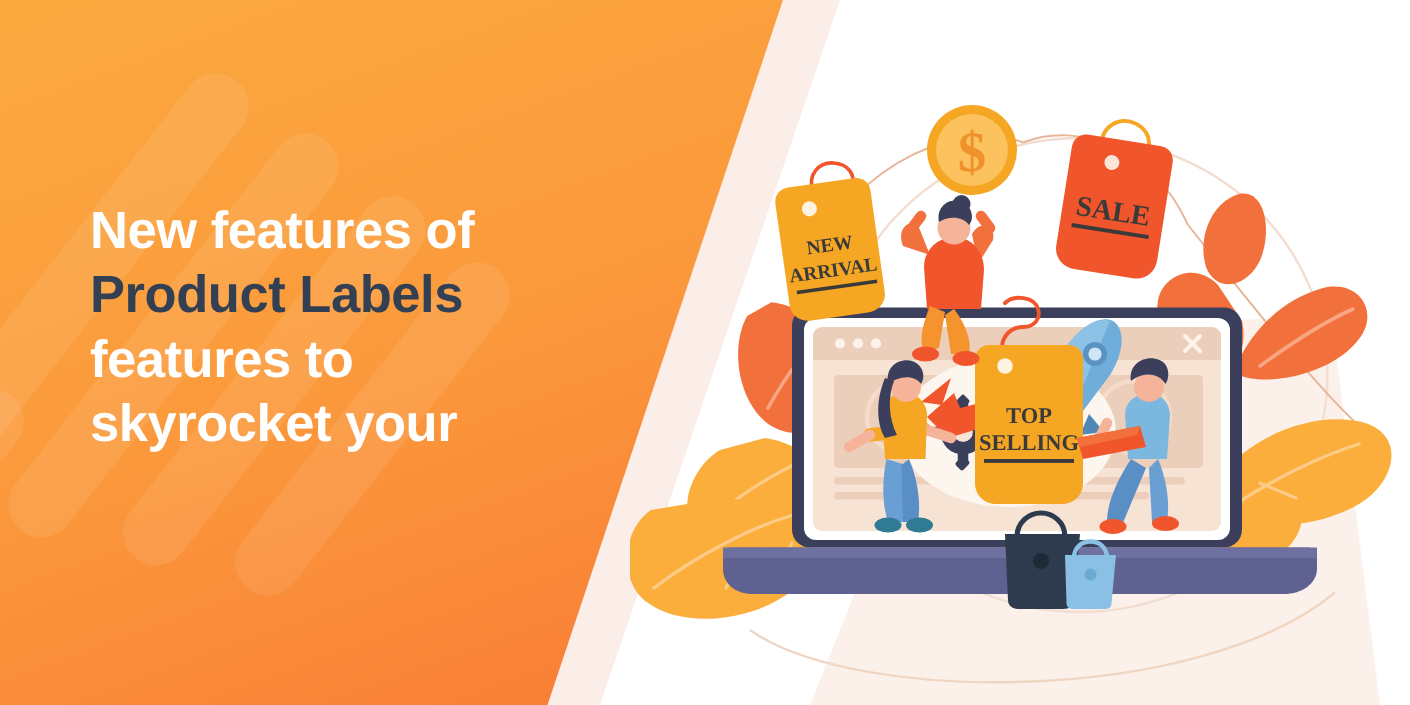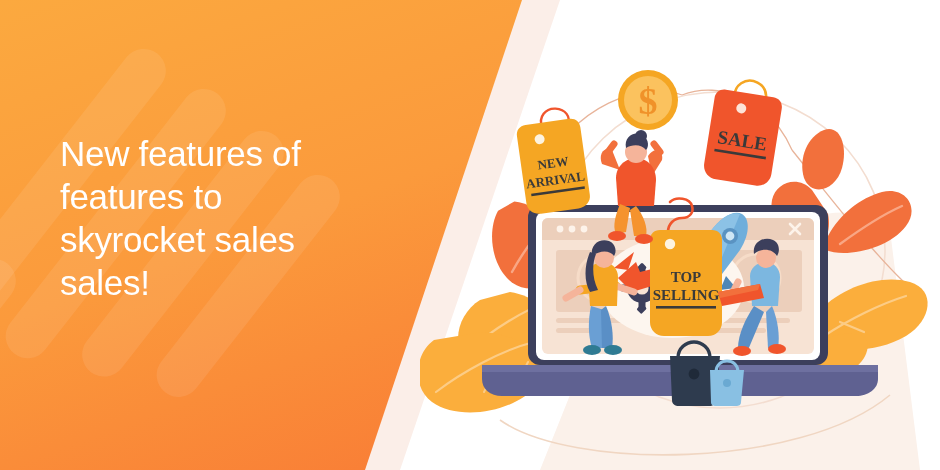--- a/index.html
+++ b/index.html
@@ -22,21 +22,21 @@
     position:absolute;left:0;top:0;width:560px;height:470px;overflow:hidden;
     clip-path:polygon(0 0, 522px 0, 365px 470px, 0 470px);
   }
   .stripe{
     position:absolute;background:rgba(255,255,255,.085);
     border-radius:40px;transform:rotate(38deg);transform-origin:top left;
   }
   
   .headline{
     position:absolute;left:60px;top:132px;width:330px;
-    font-size:35px;line-height:43px;font-weight:normal;color:#ffffff;
+    font-size:35px;line-height:43px;font-weight:bold;color:#ffffff;
     letter-spacing:-.3px;
   }
   .headline .hl-dark{color:#333f52;}
   
   .illus{position:absolute;left:420px;top:0;width:520px;height:470px;}
   .illus svg{display:block;width:520px;height:470px;}
   .tag-txt{font-family:"Liberation Serif",serif;fill:#3a3a3a;font-weight:bold;}
 </style>
 </head>
 <body>
@@ -49,23 +49,23 @@
   <div class="stripes">
     <div class="stripe" style="left:140px;top:40px;width:44px;height:330px;"></div>
     <div class="stripe" style="left:200px;top:80px;width:44px;height:330px;"></div>
     <div class="stripe" style="left:258px;top:122px;width:44px;height:300px;"></div>
     <div class="stripe" style="left:314px;top:166px;width:44px;height:270px;"></div>
     <div class="stripe" style="left:-10px;top:250px;width:44px;height:200px;"></div>
   </div>
 
   <div class="headline">
     <div>New features of</div>
+    <div class="hl-dark">Product Labels</div>
     <div>features to</div>
-    <div>skyrocket sales</div>
-    <div>sales!</div>
+    <div>skyrocket your</div>
   </div>
 
   <div class="illus">
   <svg viewBox="0 0 520 470" xmlns="http://www.w3.org/2000/svg">
 
     <g>
       <path d="M180 320 C150 250 230 200 300 215 C390 234 420 190 470 230 L500 470 L120 470 Z" fill="#fbf1ea"></path>
       <ellipse cx="300" cy="250" rx="165" ry="158" fill="none" stroke="#f3ddd0" stroke-width="1.6"></ellipse>
       <path d="M80 420 C150 470 380 470 470 395" fill="none" stroke="#f0d6c2" stroke-width="1.6"></path>
     </g>

